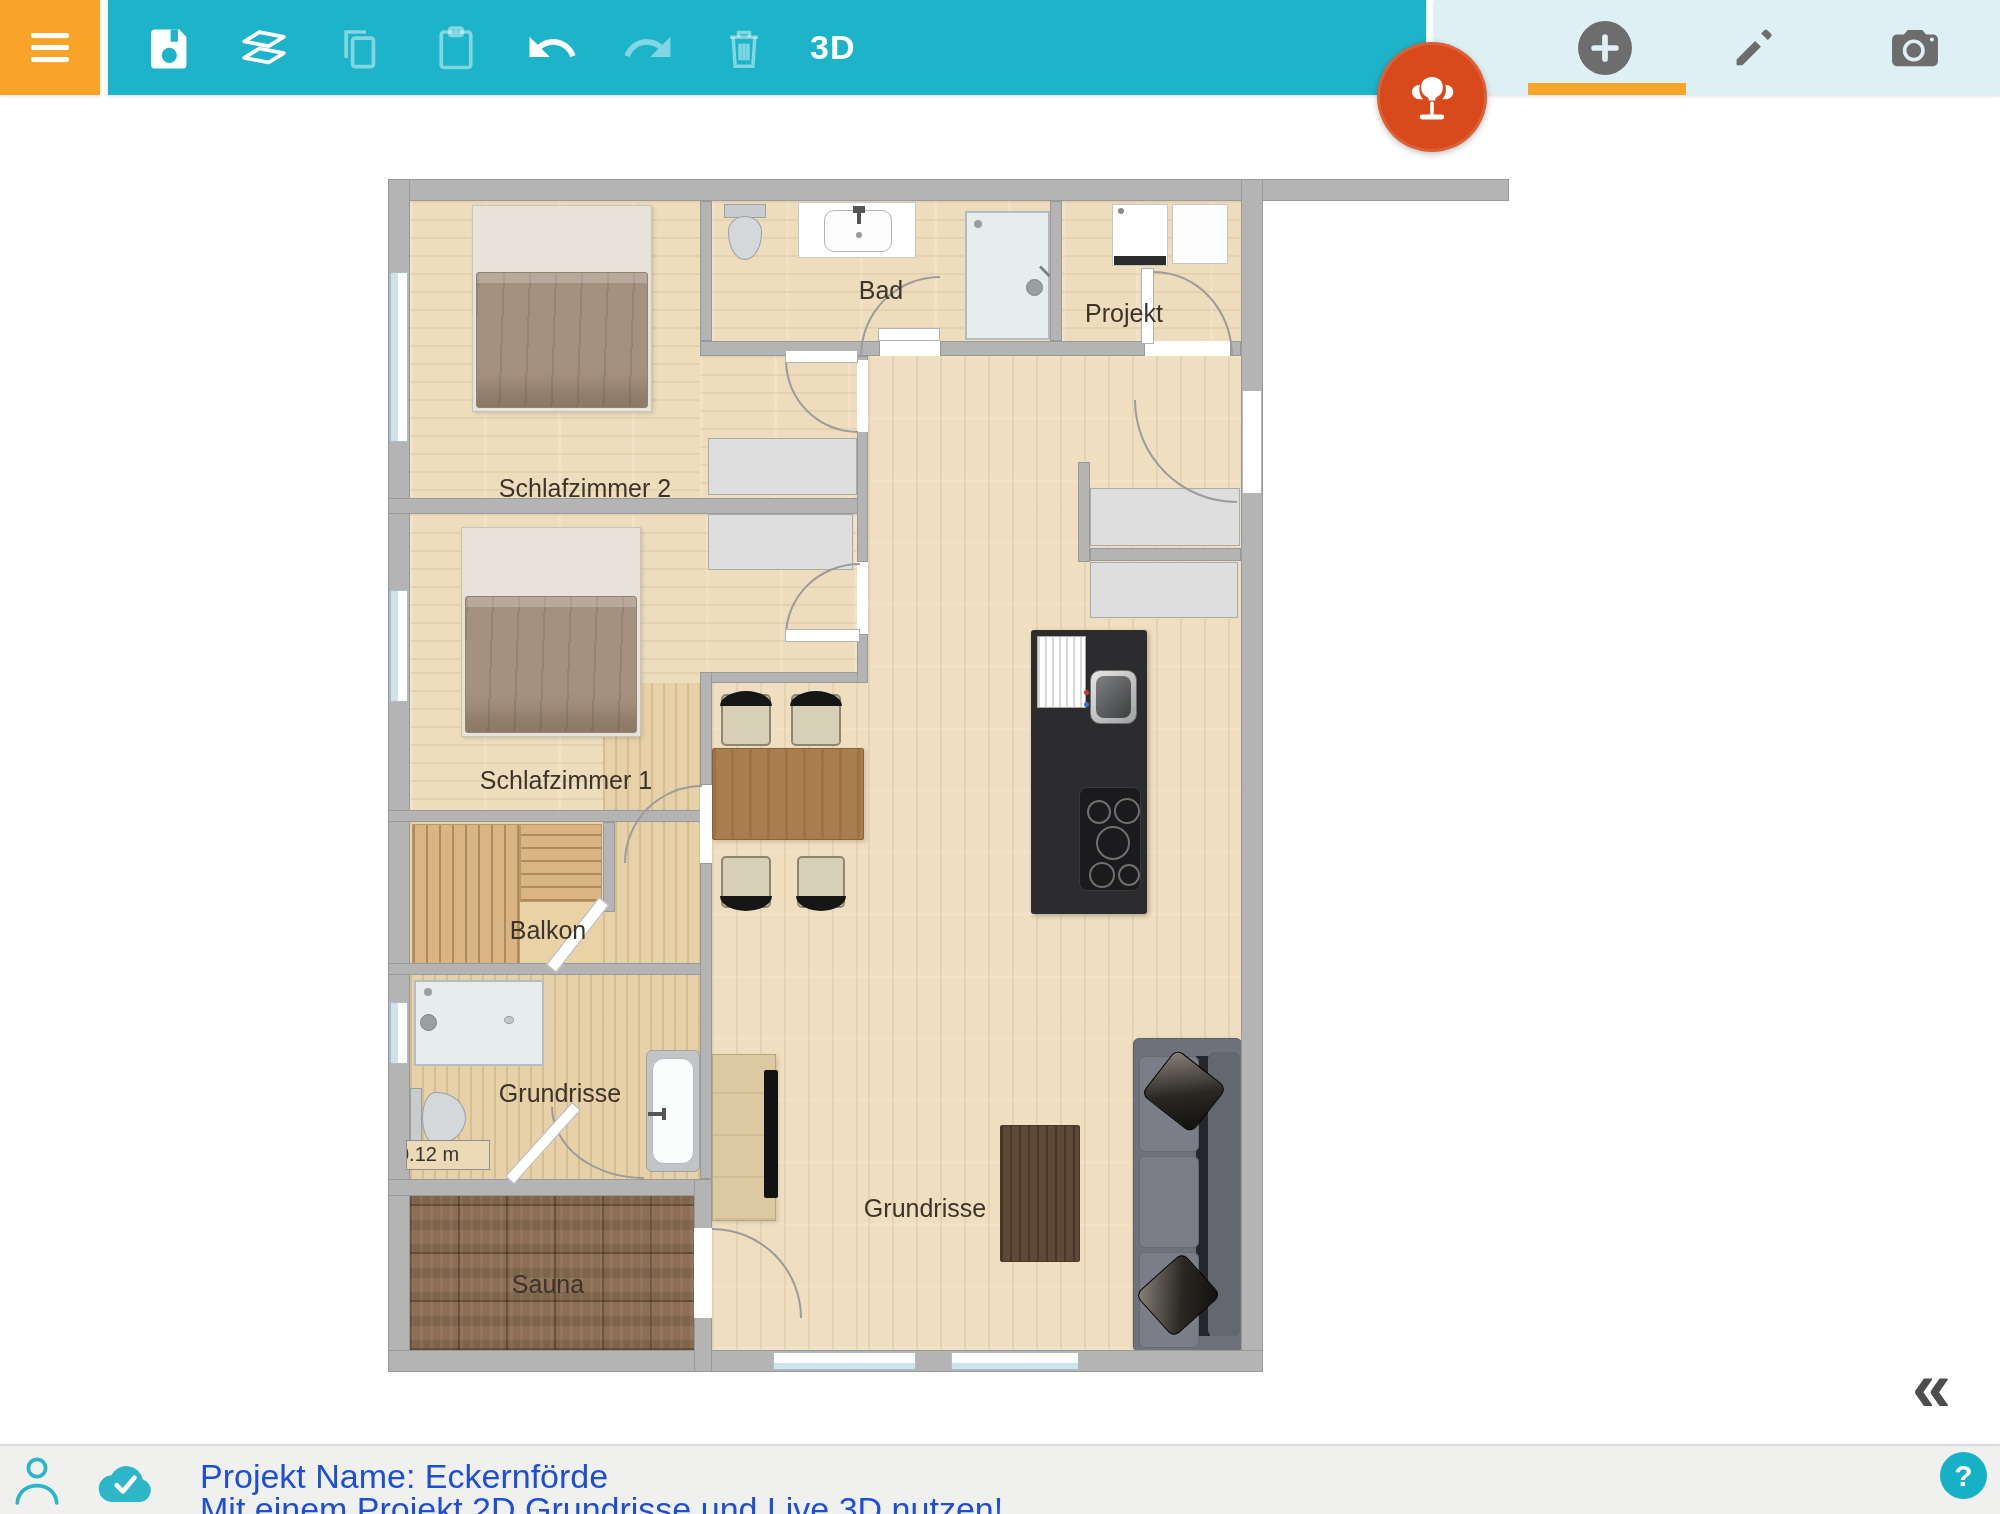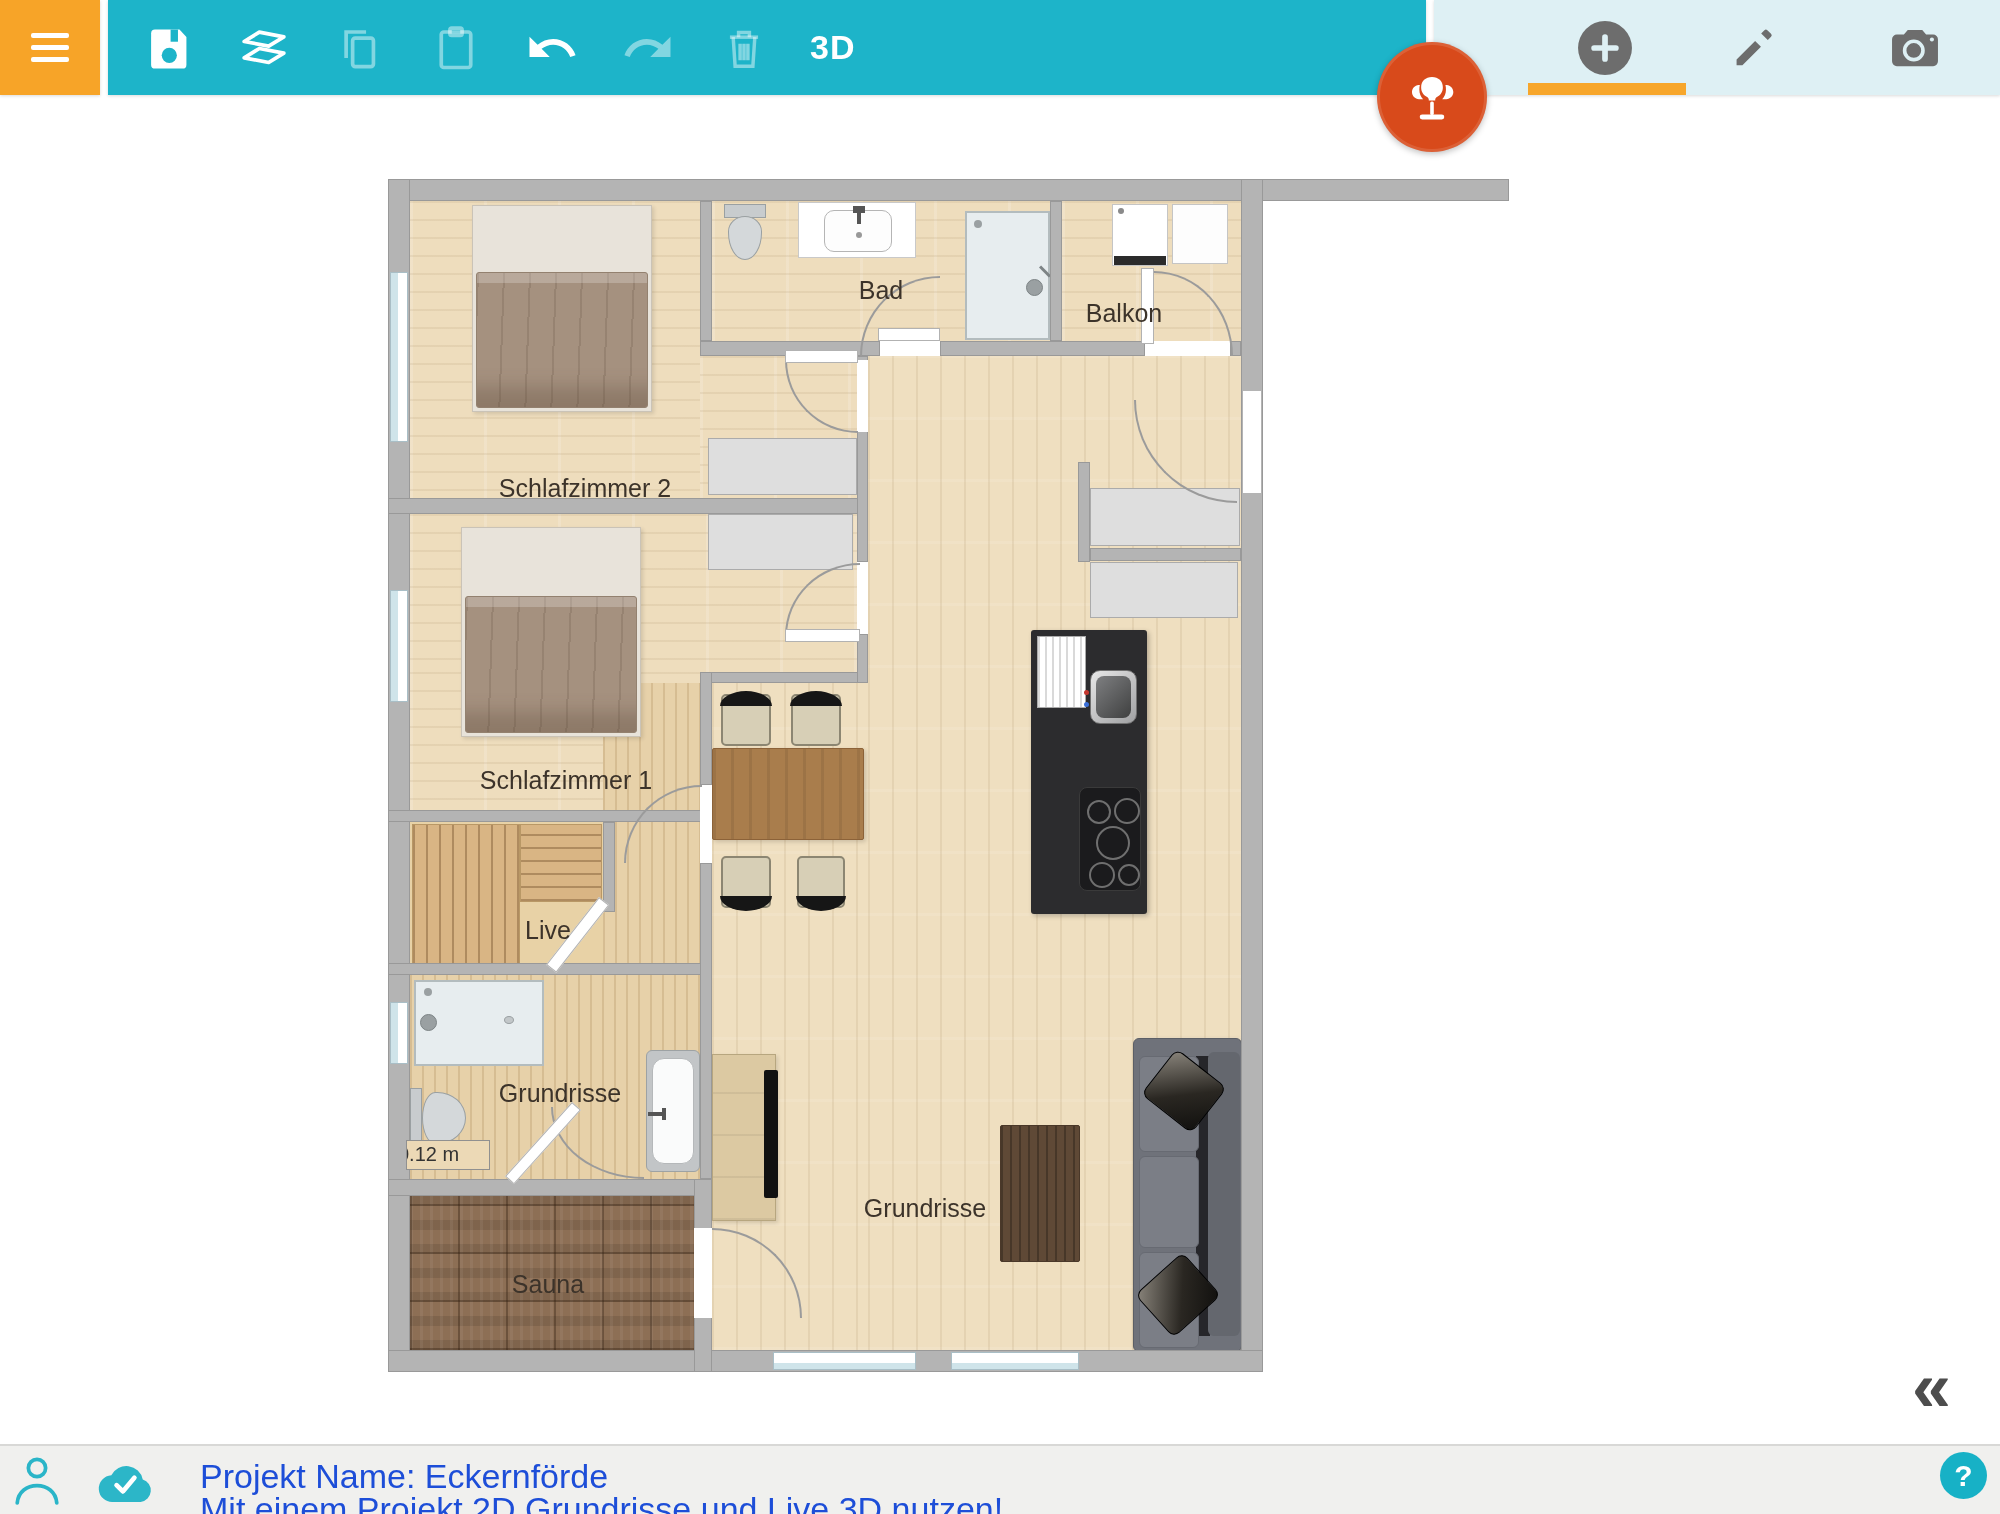--- a/index.html
+++ b/index.html
@@ -331,23 +331,23 @@
   <div class="arc r-bl" style="left:551px;top:1107px;width:93px;height:72px;"></div>
 
   <div class="win v" style="left:390px;top:272px;width:18px;height:170px;"></div>
   <div class="win v" style="left:390px;top:590px;width:18px;height:112px;"></div>
   <div class="win v" style="left:390px;top:1002px;width:18px;height:62px;"></div>
   <div class="win h" style="left:773px;top:1352px;width:143px;height:18px;"></div>
   <div class="win h" style="left:951px;top:1352px;width:128px;height:18px;"></div>
 
   <div class="rlabel" style="left:585px;top:488px;">Schlafzimmer 2</div>
   <div class="rlabel" style="left:881px;top:290px;">Bad</div>
-  <div class="rlabel" style="left:1124px;top:313px;">Balkon</div>
+  <div class="rlabel" style="left:1124px;top:313px;">Projekt</div>
   <div class="rlabel" style="left:566px;top:780px;">Schlafzimmer 1</div>
-  <div class="rlabel" style="left:548px;top:930px;">Live</div>
+  <div class="rlabel" style="left:548px;top:930px;">Balkon</div>
   <div class="rlabel" style="left:560px;top:1093px;">Grundrisse</div>
   <div class="rlabel" style="left:548px;top:1284px;">Sauna</div>
   <div class="rlabel" style="left:925px;top:1208px;">Grundrisse</div>
 
   <div class="dim"><span>0.12 m</span></div>
 </div>
 
 <div class="collapse">«</div>
 
 <div class="statusbar">

